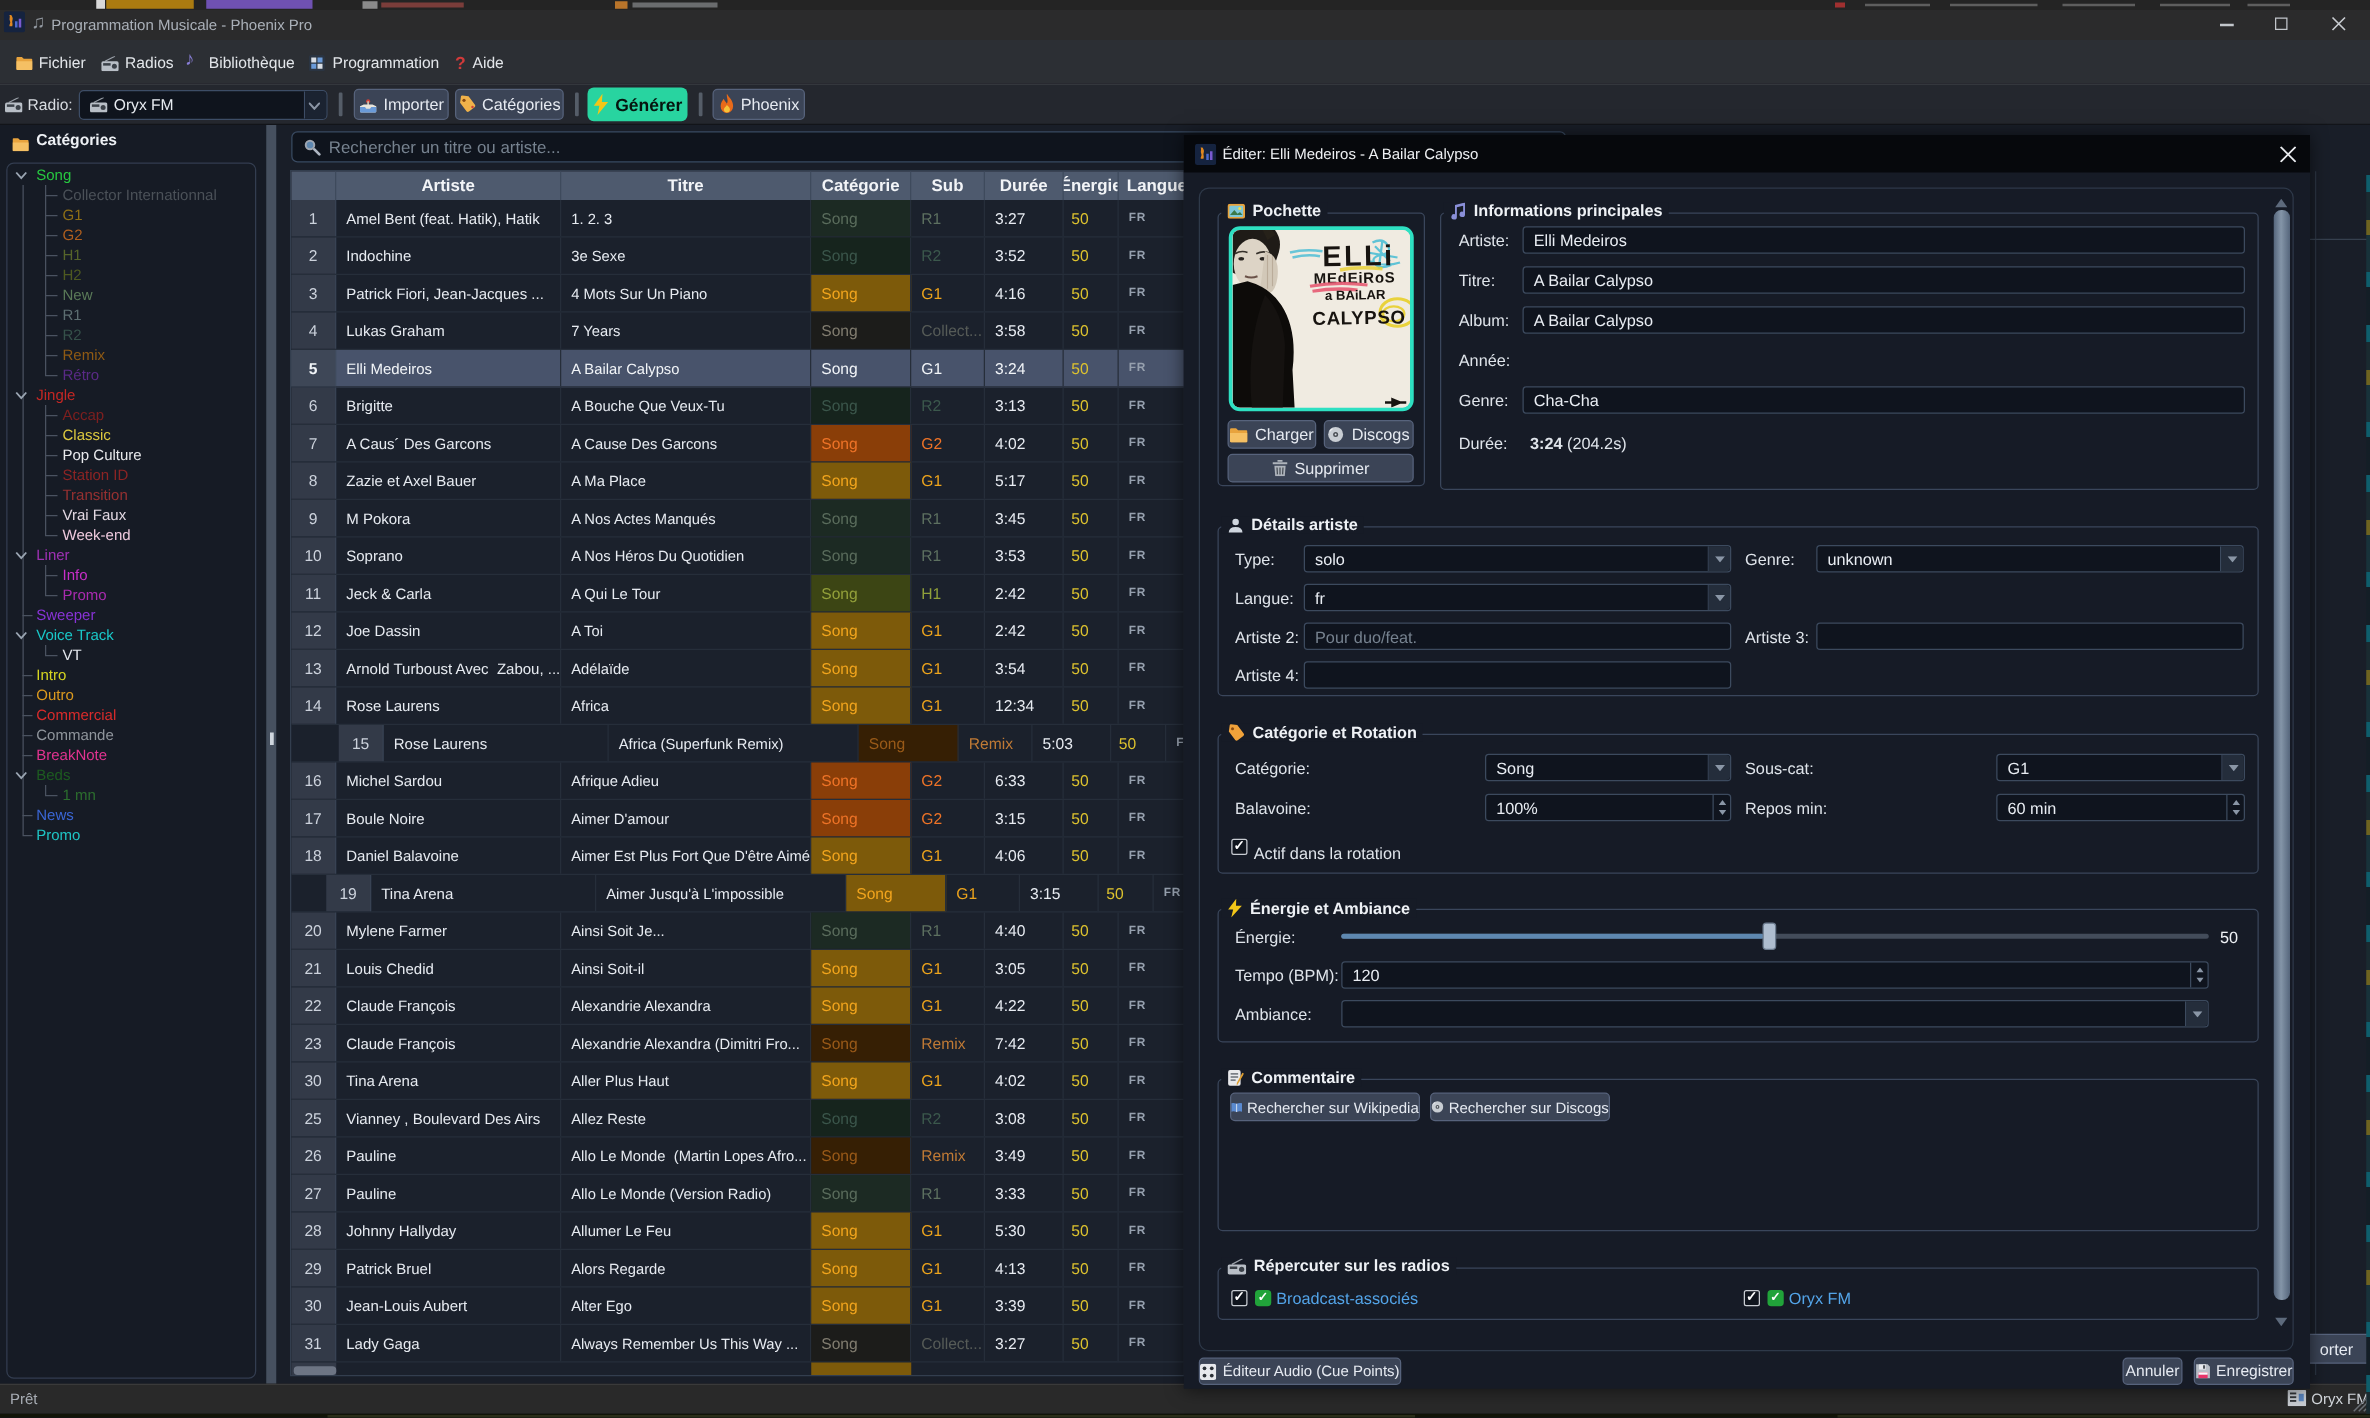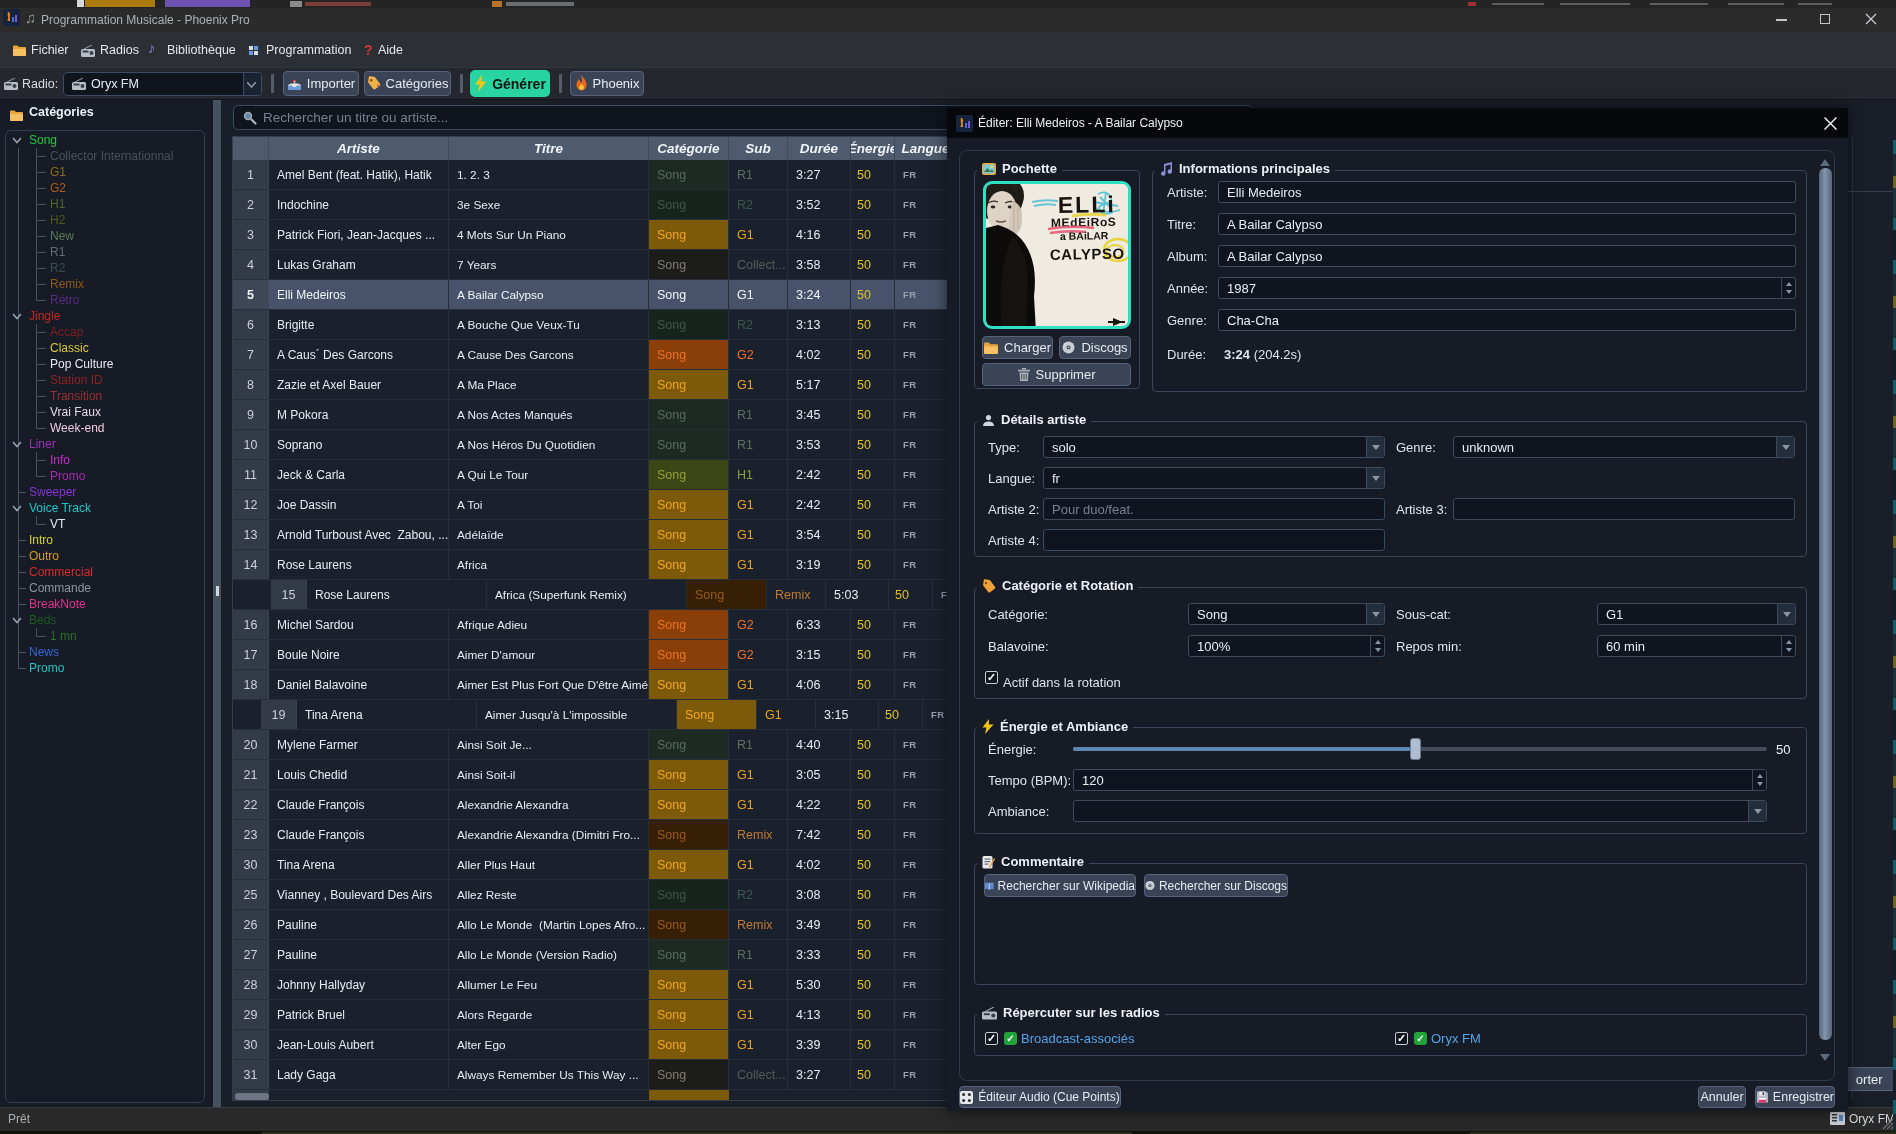--- a/index.html
+++ b/index.html
@@ -203,21 +203,21 @@
 <div class="a" style="left:18px;top:668px;width:8px;height:1px;background:#4a5260;"></div>
 <div class="a" style="left:29px;top:660px;height:16px;display:flex;align-items:center;font-size:12px;color:#1fc4c4;">Promo</div>
 <div class="a" style="left:233px;top:105px;width:1020px;height:25px;background:#0f141d;border:1px solid #394a61;border-radius:5px;"></div>
 <svg class="a" style="left:242px;top:110px" width="15" height="15" viewBox="0 0 15 15">
     <circle cx="6" cy="6" r="4.2" fill="#aeb6c2" opacity="0.9"></circle>
     <circle cx="6" cy="6" r="2.6" fill="#5d87b0"></circle>
     <path d="M9.5 9.5 L13.5 13.5" stroke="#aeb6c2" stroke-width="2.2" stroke-linecap="round"></path>
   </svg>
 <div class="a" style="left:263px;top:105px;height:25px;display:flex;align-items:center;font-size:13.5px;color:#76828f;">Rechercher un titre ou artiste...</div>
 <div class="a" style="left:232px;top:136px;width:716px;height:965px;border:1px solid #333e4e;background:#1b212c;overflow:hidden;" id="tbl">
-<div style="position:absolute;left:0;top:0;width:730px;height:23px;background:#4e5a6e;display:flex;font-style:italic;">
+<div style="position:absolute;left:0;top:0;width:730px;height:23px;background:#4e5a6e;display:flex;">
 <div style="width:36px;flex:none;border-right:1px solid #3e4a5c;display:flex;align-items:center;justify-content:center;font-size:13.5px;font-weight:bold;color:#f2f4f7;overflow:hidden;"></div>
 <div style="width:180px;flex:none;border-right:1px solid #3e4a5c;display:flex;align-items:center;justify-content:center;font-size:13.5px;font-weight:bold;color:#f2f4f7;overflow:hidden;">Artiste</div>
 <div style="width:200px;flex:none;border-right:1px solid #3e4a5c;display:flex;align-items:center;justify-content:center;font-size:13.5px;font-weight:bold;color:#f2f4f7;overflow:hidden;">Titre</div>
 <div style="width:80px;flex:none;border-right:1px solid #3e4a5c;display:flex;align-items:center;justify-content:center;font-size:13.5px;font-weight:bold;color:#f2f4f7;overflow:hidden;">Catégorie</div>
 <div style="width:59px;flex:none;border-right:1px solid #3e4a5c;display:flex;align-items:center;justify-content:center;font-size:13.5px;font-weight:bold;color:#f2f4f7;overflow:hidden;">Sub</div>
 <div style="width:63px;flex:none;border-right:1px solid #3e4a5c;display:flex;align-items:center;justify-content:center;font-size:13.5px;font-weight:bold;color:#f2f4f7;overflow:hidden;">Durée</div>
 <div style="width:44px;flex:none;border-right:1px solid #3e4a5c;display:flex;align-items:center;justify-content:center;font-size:13.5px;font-weight:bold;color:#f2f4f7;overflow:hidden;">Énergie</div>
 <div style="width:62px;flex:none;border-right:1px solid #3e4a5c;display:flex;align-items:center;justify-content:center;font-size:13.5px;font-weight:bold;color:#f2f4f7;overflow:hidden;">Langue</div>
 </div>
 <div style="position:absolute;left:0;top:23px;width:730px;height:30px;background:transparent;display:flex;border-bottom:1px solid #262e3a;">
@@ -349,21 +349,21 @@
 <div style="width:63px;flex:none;border-right:1px solid #262e3a;display:flex;align-items:center;padding-left:8px;font-size:12.5px;color:#e8ecf2;">3:54</div>
 <div style="width:44px;flex:none;border-right:1px solid #262e3a;display:flex;align-items:center;padding-left:6px;font-size:12.5px;color:#ddc22e;">50</div>
 <div style="width:62px;flex:none;display:flex;align-items:center;padding-left:8px;font-size:9.5px;font-weight:bold;letter-spacing:0.5px;color:#96a0ae;">FR</div>
 </div>
 <div style="position:absolute;left:0;top:413px;width:730px;height:30px;background:transparent;display:flex;border-bottom:1px solid #262e3a;">
 <div style="width:36px;flex:none;background:#333a48;border-right:1px solid #41506366;display:flex;align-items:center;justify-content:center;font-size:12.5px;font-weight:normal;color:#ccd2dc;">14</div>
 <div style="width:180px;flex:none;border-right:1px solid #262e3a;display:flex;align-items:center;padding-left:8px;font-size:12px;color:#e7ebf1;overflow:hidden;white-space:nowrap;">Rose Laurens</div>
 <div style="width:200px;flex:none;border-right:1px solid #262e3a;display:flex;align-items:center;padding-left:8px;font-size:11.8px;color:#e7ebf1;overflow:hidden;white-space:nowrap;">Africa</div>
 <div style="width:80px;flex:none;border-right:1px solid #262e3a;background:#7d5a0a;display:flex;align-items:center;padding-left:8px;font-size:12.5px;color:#f2a51d;">Song</div>
 <div style="width:59px;flex:none;border-right:1px solid #262e3a;display:flex;align-items:center;padding-left:8px;font-size:12.5px;color:#eda41c;overflow:hidden;white-space:nowrap;">G1</div>
-<div style="width:63px;flex:none;border-right:1px solid #262e3a;display:flex;align-items:center;padding-left:8px;font-size:12.5px;color:#e8ecf2;">3:19</div>
+<div style="width:63px;flex:none;border-right:1px solid #262e3a;display:flex;align-items:center;padding-left:8px;font-size:12.5px;color:#e8ecf2;">12:34</div>
 <div style="width:44px;flex:none;border-right:1px solid #262e3a;display:flex;align-items:center;padding-left:6px;font-size:12.5px;color:#ddc22e;">50</div>
 <div style="width:62px;flex:none;display:flex;align-items:center;padding-left:8px;font-size:9.5px;font-weight:bold;letter-spacing:0.5px;color:#96a0ae;">FR</div>
 </div>
 <div style="position:absolute;left:0;top:443px;width:730px;height:30px;background:transparent;display:flex;border-bottom:1px solid #262e3a;">
 <div style="width:36px;flex:none;background:#333a48;border-right:1px solid #41506366;display:flex;align-items:center;justify-content:center;font-size:12.5px;font-weight:normal;color:#ccd2dc;margin-left:38px;">15</div>
 <div style="width:180px;flex:none;border-right:1px solid #262e3a;display:flex;align-items:center;padding-left:8px;font-size:12px;color:#e7ebf1;overflow:hidden;white-space:nowrap;">Rose Laurens</div>
 <div style="width:200px;flex:none;border-right:1px solid #262e3a;display:flex;align-items:center;padding-left:8px;font-size:11.8px;color:#e7ebf1;overflow:hidden;white-space:nowrap;">Africa (Superfunk Remix)</div>
 <div style="width:80px;flex:none;border-right:1px solid #262e3a;background:#361f04;display:flex;align-items:center;padding-left:8px;font-size:12.5px;color:#9a5a18;">Song</div>
 <div style="width:59px;flex:none;border-right:1px solid #262e3a;display:flex;align-items:center;padding-left:8px;font-size:12.5px;color:#c07a35;overflow:hidden;white-space:nowrap;">Remix</div>
 <div style="width:63px;flex:none;border-right:1px solid #262e3a;display:flex;align-items:center;padding-left:8px;font-size:12.5px;color:#e8ecf2;">5:03</div>
@@ -637,30 +637,20 @@
 <div class="lbl" style="left:220px;top:73px;">Artiste:</div>
 <div class="inp" style="left:271px;top:73px;width:578px;height:22px;">Elli Medeiros
 </div>
 <div class="lbl" style="left:220px;top:105px;">Titre:</div>
 <div class="inp" style="left:271px;top:105px;width:578px;height:22px;">A Bailar Calypso
 </div>
 <div class="lbl" style="left:220px;top:137px;">Album:</div>
 <div class="inp" style="left:271px;top:137px;width:578px;height:22px;">A Bailar Calypso
 </div>
 <div class="lbl" style="left:220px;top:169px;">Année:</div>
-<div class="inp" style="left:271px;top:169px;width:578px;height:22px;">1987
-<div class="spin">
-        <svg width="6" height="4" viewBox="0 0 6 4">
-          <path d="M3 0 L6 4 L0 4 Z" fill="#8a96a6"></path>
-        </svg>
-        <svg width="6" height="4" viewBox="0 0 6 4">
-          <path d="M0 0 L6 0 L3 4 Z" fill="#8a96a6"></path>
-        </svg>
-      </div>
-</div>
 <div class="lbl" style="left:220px;top:201px;">Genre:</div>
 <div class="inp" style="left:271px;top:201px;width:578px;height:22px;">Cha-Cha
 </div>
 <div class="lbl" style="left:220px;top:235px;">Durée:</div>
 <div class="lbl" style="left:277px;top:235px;"><b>3:24</b>&nbsp;(204.2s)</div>
 <div class="grp" style="left:27px;top:313px;width:833px;height:136px;"></div>
 <div class="glab" style="left:30px;top:305px;"><svg width="13" height="13" viewBox="0 0 13 13">
         <circle cx="6.5" cy="3.6" r="2.6" fill="#cfd6de"></circle>
         <path d="M1 12 Q1 7.5 6.5 7.5 Q12 7.5 12 12 Z" fill="#cfd6de"></path>
       </svg>Détails artiste</div>

